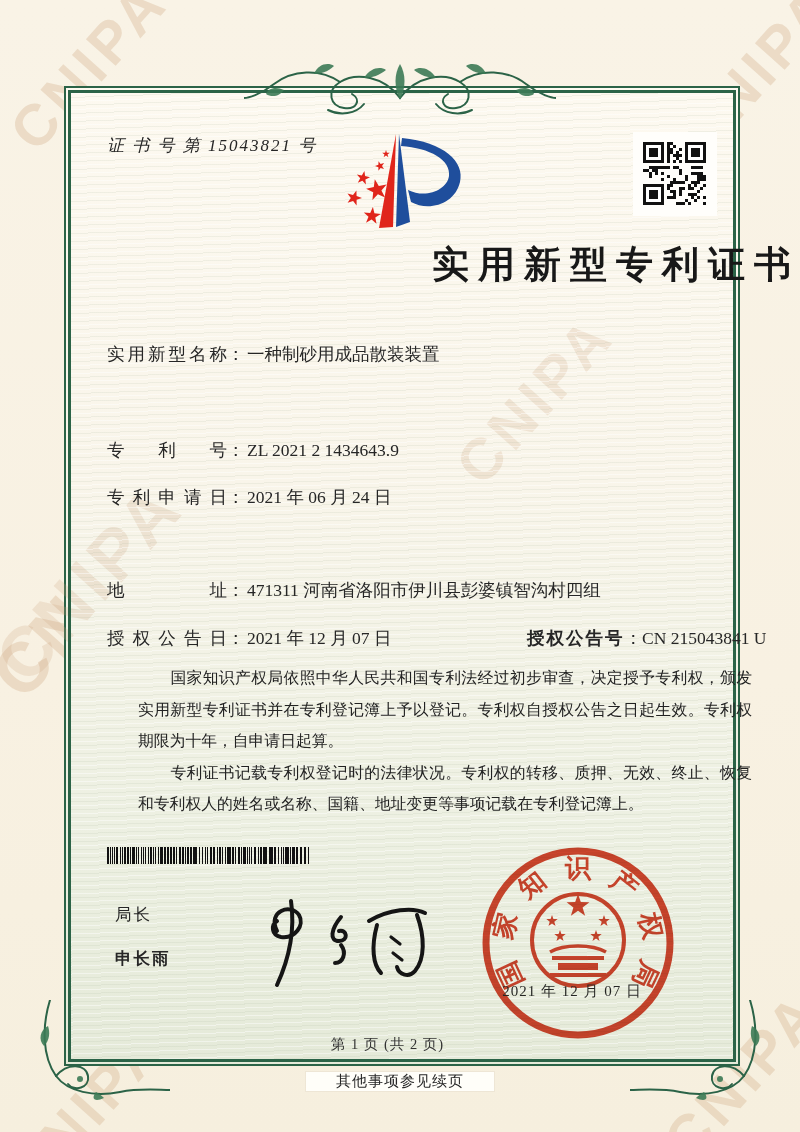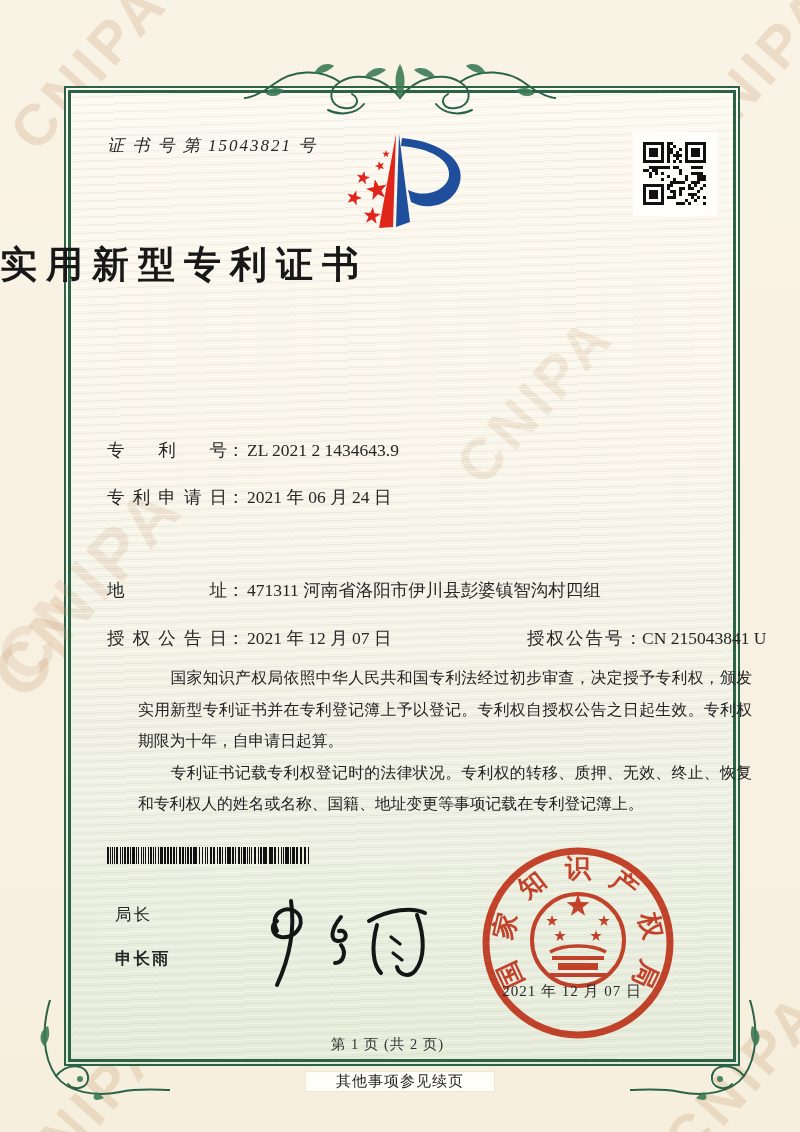--- a/index.html
+++ b/index.html
@@ -22,27 +22,27 @@
   .cert .inner-line{
     position:absolute;inset:2px;border:3px solid var(--green);pointer-events:none;
   }
   .cert .guilloche{
     position:absolute;inset:5px;pointer-events:none;
     background:repeating-linear-gradient(178deg,
       rgba(255,255,255,0.45) 0 1px, rgba(255,255,255,0) 1px 4px,
       rgba(163,178,152,0.14) 4px 5px, rgba(255,255,255,0) 5px 8px);
   }
   .cert-number{position:absolute;left:107px;top:134px;font-size:17px;letter-spacing:2px;font-style:italic;}
-  .title{position:absolute;left:0;right:0;top:240px;text-align:left;
+  .title{position:absolute;left:0;right:0;top:240px;text-align:right;
     font-size:37px;font-weight:bold;letter-spacing:9px;color:#181818;}
   .field{position:absolute;left:107px;font-size:17.5px;white-space:nowrap;}
   .field .lbl{display:inline-block;width:120px;text-align:justify;text-align-last:justify;}
   .field .colon{display:inline-block;width:20px;}
   .grant-no{position:absolute;left:420px;top:0;font-size:17.5px;white-space:nowrap;}
-  .grant-no .lbl2{letter-spacing:2px;}
+  .grant-no .lbl2{letter-spacing:2px;font-weight:bold;}
   .paras{position:absolute;left:98px;top:662px;width:614px;margin-left:40px;}
   .paras p{margin:0;font-size:15.8px;line-height:31.5px;text-align:justify;
     text-indent:2.05em;color:#222;}
   .signer-title{position:absolute;left:115px;top:904px;font-size:16.5px;letter-spacing:2px;}
   .signer-name{position:absolute;left:115px;top:948px;font-size:16.5px;letter-spacing:2px;font-weight:bold;}
   .page-num{position:absolute;left:64px;width:647px;top:1035px;text-align:center;
     font-size:14.5px;letter-spacing:1px;color:#333;}
   .cont-box{position:absolute;left:50%;transform:translateX(-50%);top:1072px;
     background:#fffef9;padding:0 30px;font-size:15px;letter-spacing:1px;
     box-shadow:0 0 0 1px rgba(120,110,90,0.06);}
@@ -226,20 +226,23 @@
   <svg class="orn" style="left:630px;top:1000px;transform:scaleX(-1)" width="132" height="100" viewBox="0 0 132 100">
     <path d="M12,0 C4,26 4,56 18,76 C30,92 56,97 82,92 C102,88 120,90 132,90"></path>
     <path d="M18,76 C30,62 48,64 50,76 C52,88 36,92 30,84"></path>
     <path class="leaf" d="M10,26 C2,30 0,40 6,46 C12,40 12,32 10,26 Z"></path>
     <path class="leaf" d="M58,92 C52,100 58,102 66,98 C63,95 60,93 58,92 Z"></path>
     <circle cx="42" cy="79" r="3" class="leaf"></circle>
   </svg>
 
   <div class="title">实用新型专利证书</div>
 
+  <div class="field" style="top:342px">
+    <span class="lbl">实用新型名称</span><span class="colon">：</span><span>一种制砂用成品散装装置</span>
+  </div>
   <div class="field" style="top:438px">
     <span class="lbl">专利号</span><span class="colon">：</span><span>ZL 2021 2 1434643.9</span>
   </div>
   <div class="field" style="top:485px">
     <span class="lbl">专利申请日</span><span class="colon">：</span><span>2021 年 06 月 24 日</span>
   </div>
   <div class="field" style="top:578px">
     <span class="lbl">地址</span><span class="colon">：</span><span>471311 河南省洛阳市伊川县彭婆镇智沟村四组</span>
   </div>
   <div class="field" style="top:626px">

